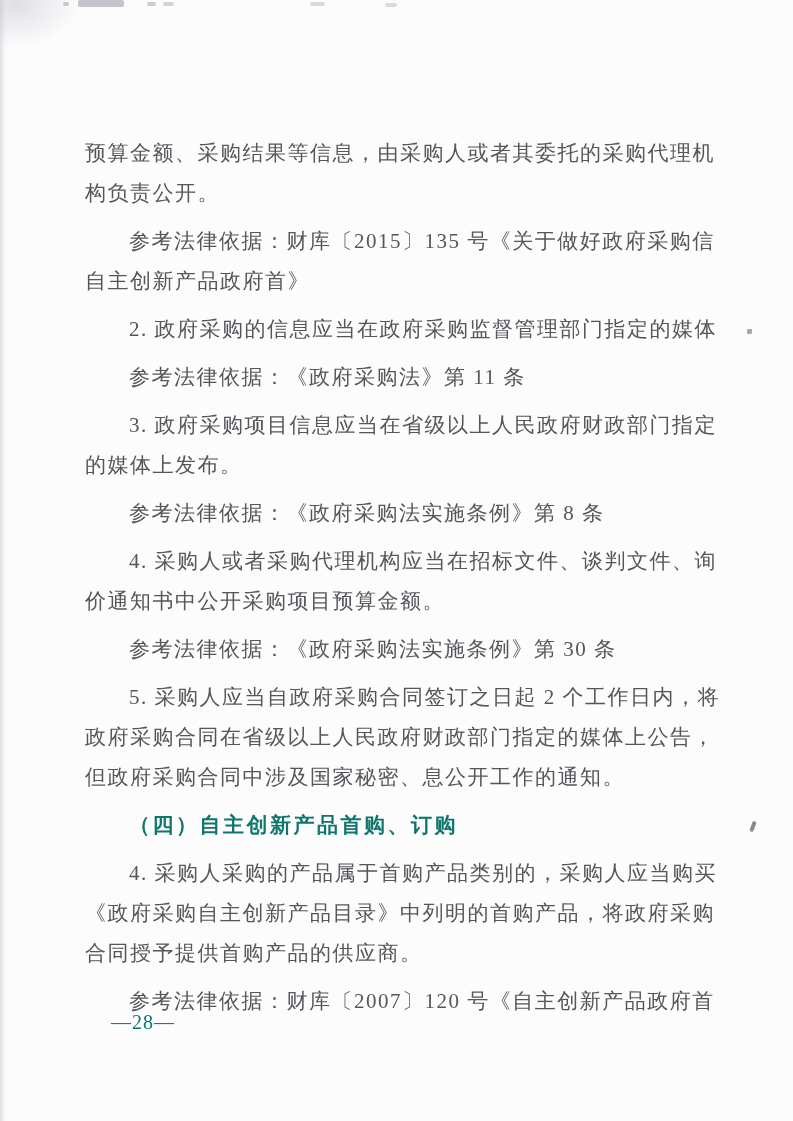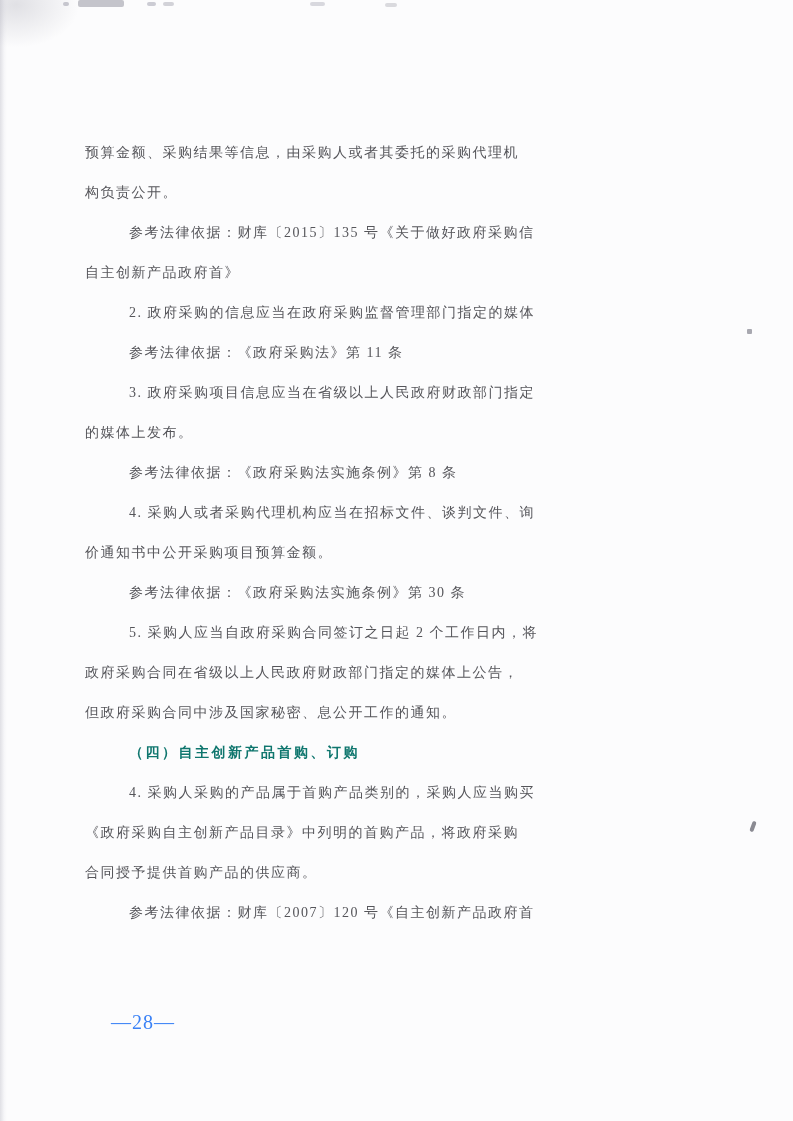--- a/index.html
+++ b/index.html
@@ -19,39 +19,39 @@
   
   .content {
     position: absolute;
     left: 85px;
     top: 133px;
     width: 616px;
   }
   .line {
     height: 40px;
     line-height: 40px;
-    font-size: 14px;
+    font-size: 21px;
     letter-spacing: 1.5px;
     white-space: nowrap;
   }
-  .line.indent { padding-left: 44px; }
+  .line.indent { padding-left: 44px; margin-top: 8px; }
   .line.bold {
     font-weight: bold;
     color: #0f766e;
     letter-spacing: 2.5px;
   }
   .page-number {
     position: absolute;
     left: 111px;
     top: 1006px;
     height: 32px;
     line-height: 32px;
     font-size: 20px;
     letter-spacing: 1px;
-    color: #3b82f6;
+    color: #0f766e;
   }
   
   .artifact { position: absolute; pointer-events: none; }
   .left-edge {
     left: 0; top: 0; width: 7px; height: 100%;
     background: linear-gradient(to right, rgba(190,190,200,0.45), rgba(220,220,228,0.18) 60%, transparent);
   }
   .corner-haze {
     left: 0; top: 0; width: 80px; height: 48px;
     background: radial-gradient(ellipse at 20% 10%, rgba(160,160,172,0.30), transparent 70%);

